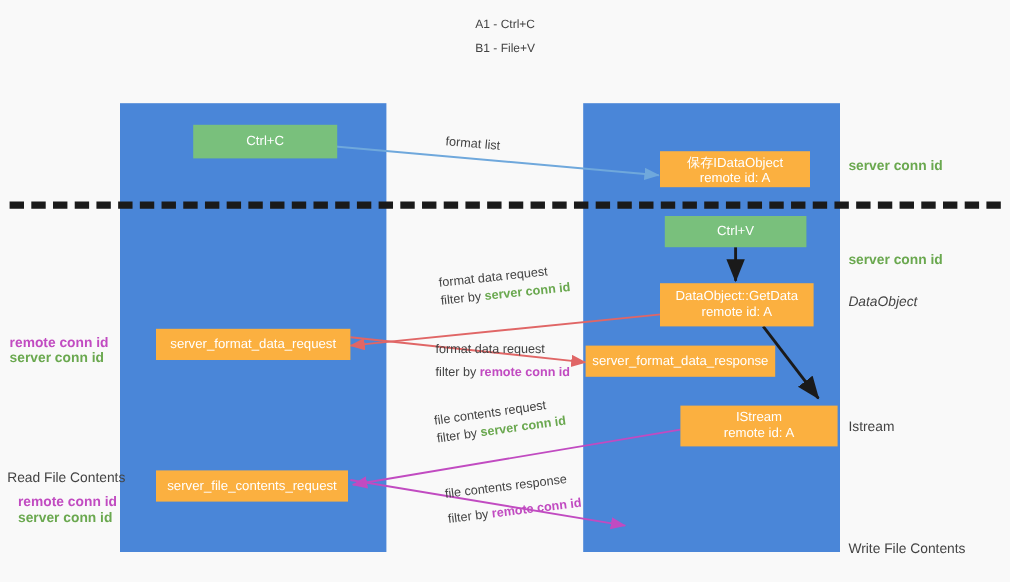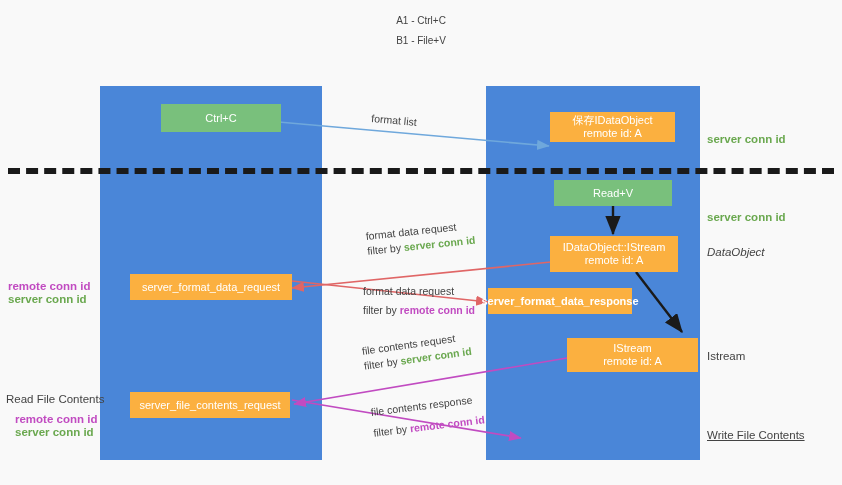--- a/index.html
+++ b/index.html
@@ -149,49 +149,49 @@
   </div>
 
   <div class="box orange" style="left:130px; top:392px; width:160px; height:26px;">
     <span class="ln">server_file_contents_request</span>
   </div>
 
   <div class="box orange" style="left:130px; top:274px; width:162px; height:26px;">
     <span class="ln">server_format_data_request</span>
   </div>
 
-  <div class="box orange" style="left:550px; top:112px; width:125px; height:30px;">
+  <div class="box orange" style="left:550px; top:126px; width:125px; height:30px;justify-content:flex-end;">
     <span class="ln">保存IDataObject</span>
     <span class="ln">remote id: A</span>
   </div>
 
   <div class="box green" style="left:554px; top:180px; width:118px; height:26px;">
-    <span class="ln">Read+V</span>
+    <span class="ln">Ctrl+V</span>
   </div>
 
   <div class="box orange" style="left:550px; top:236px; width:128px; height:36px;">
-    <span class="ln">IDataObject::IStream</span>
+    <span class="ln">DataObject::GetData</span>
     <span class="ln">remote id: A</span>
   </div>
 
-  <div class="box orange" style="left:488px; top:288px; width:144px; height:26px;font-weight:bold;">
+  <div class="box orange" style="left:488px; top:288px; width:158px; height:26px;">
     <span class="ln">server_format_data_response</span>
   </div>
 
   <div class="box orange" style="left:567px; top:338px; width:131px; height:34px;">
     <span class="ln">IStream</span>
     <span class="ln">remote id: A</span>
   </div>
 
 
   <div class="side-label green-t" style="left:707px; top:132px;">server conn id</div>
   <div class="side-label green-t" style="left:707px; top:210px;">server conn id</div>
   <div class="side-label" style="left:707px; top:245px;font-style:italic;">DataObject</div>
   <div class="side-label" style="left:707px; top:349px;">Istream</div>
-  <div class="side-label" style="left:707px; top:428px;text-decoration:underline;">Write File Contents</div>
+  <div class="side-label" style="left:707px; top:451px;">Write File Contents</div>
 
   <div class="side-label purple-t" style="left:8px; top:279px;">remote conn id</div>
   <div class="side-label green-t" style="left:8px; top:292px;">server conn id</div>
 
   <div class="side-label" style="left:6px; top:392px;">Read File Contents</div>
   <div class="side-label purple-t" style="left:15px; top:412px;">remote conn id</div>
   <div class="side-label green-t" style="left:15px; top:425px;">server conn id</div>
 
   <div class="edge-label" style="left:372px; top:111px; transform: rotate(5deg);">
     <span>format list</span>

